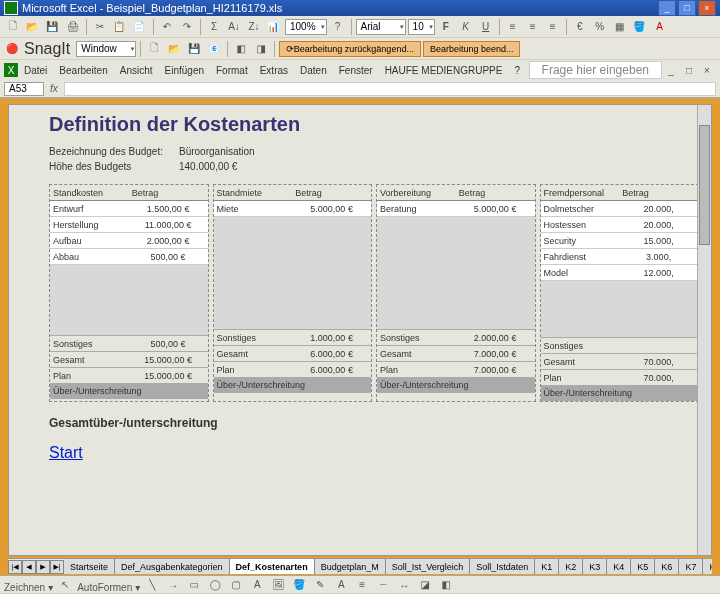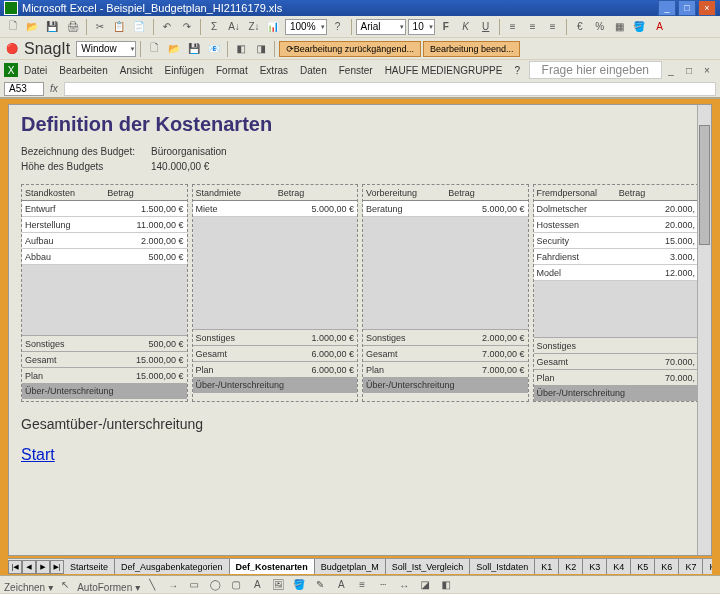--- a/index.html
+++ b/index.html
@@ -17,38 +17,38 @@
 .zoom-box { border: 1px solid #9c9c9c; background: #fff; padding: 0 10px 0 4px; height: 16px; font-size: 10px; display: inline-flex; align-items: center; position: relative; }
 .zoom-box::after { content: '▾'; position: absolute; right: 1px; font-size: 7px; color: #555; }
 .font-box { border: 1px solid #9c9c9c; background: #fff; padding: 0 14px 0 4px; height: 16px; font-size: 10px; display: inline-flex; align-items: center; min-width: 50px; position: relative; }
 .font-box::after { content: '▾'; position: absolute; right: 1px; font-size: 7px; color: #555; }
 .menubar { display: flex; align-items: center; height: 20px; padding: 0 4px; background: #e7e6dc; font-size: 10px; color: #333; }
 .menuitem { padding: 2px 6px; cursor: pointer; }
 .askbox { margin-left: auto; color: #888; font-size: 12px; border: 1px solid #ccc; padding: 1px 12px; background: #fff; min-width: 100px; }
 .formula-row { display: flex; align-items: center; height: 18px; background: #e7e6dc; border-bottom: 1px solid #b0a98e; padding: 0 4px; }
 .cellref { border: 1px solid #9c9c9c; background: #fff; width: 40px; height: 14px; padding: 0 4px; font-size: 10px; display: flex; align-items: center; }
 .fx { margin: 0 6px; font-style: italic; color: #555; }
-.content { position: absolute; left: 8px; right: 8px; top: 104px; bottom: 38px; background: #e7e6dc; border: 1px solid #999; overflow: hidden; }
+.content { position: absolute; left: 8px; right: 8px; top: 104px; bottom: 38px; background: #e7e6dc; border: 1px solid #999; overflow: hidden; padding-left: 28px; }
 .sheet { padding: 8px 12px; color: #333; }
 .sheet-title { font-size: 20px; font-weight: bold; color: #3b3275; margin-bottom: 10px; }
 .summary-row { font-size: 10px; margin-bottom: 4px; }
 .summary-row span.lbl { display: inline-block; width: 130px; }
 .table-zone { display: flex; gap: 4px; margin-top: 12px; }
 .tblock { flex: 1; border: 1px dashed #888; }
 .trow { display: flex; height: 16px; align-items: center; font-size: 9px; }
 .tcell { flex: 1; padding: 0 3px; white-space: nowrap; overflow: hidden; text-overflow: clip; }
-.tcell.r { text-align: right; }
+.tcell.r { text-align: center; }
 .thead { border-bottom: 1px solid #888; font-weight: normal; }
 .thead .tcell { text-align: left; }
 .data-row { background: #fff; border-bottom: 1px solid #ccc; }
 .alt-row { background: #d8d8d8; height: 14px; }
 .footer-row { background: #e7e6dc; border-top: 1px solid #aaa; }
 .shaded { background: #aaa; color: #333; }
 .link { color: #0020cc; text-decoration: underline; margin-top: 14px; display: inline-block; font-size: 16px; cursor: pointer; }
-.gesamt-row { font-size: 14px; margin-top: 14px; }
+.gesamt-row { font-size: 12px; margin-top: 14px; font-weight: bold; }
 .tabbar { position: absolute; left: 8px; right: 8px; bottom: 20px; height: 16px; background: #e7e6dc; display: flex; align-items: center; font-size: 9px; border-top: 1px solid #999; overflow: hidden; }
 .tabnav { display: flex; }
 .tabnav-btn { width: 14px; height: 14px; border: 1px solid #888; background: #ddd; display: flex; align-items: center; justify-content: center; font-size: 7px; cursor: pointer; }
 .sheet-tab { padding: 0 6px; background: #ddd; border: 1px solid #888; border-bottom: none; margin-left: -1px; cursor: pointer; white-space: nowrap; height: 28px; display: flex; align-items: center; }
 .sheet-tab.active { background: #fff; font-weight: bold; }
 .statusbar { position: absolute; left: 0; right: 0; bottom: 0; height: 18px; background: #e7e6dc; border-top: 1px solid #b0a98e; font-size: 10px; padding: 2px 6px; color: #555; display: flex; align-items: center; }
 .draw-row { display:flex; align-items:flex-end; height:18px; font-size:10px; padding:0 4px; gap:3px; background:#e7e6dc; border-bottom:1px solid #d6d0bc;}
 .scrollbar-v { position:absolute; right:0; top:0; bottom:0; width:14px; background:#ddd; border-left:1px solid #aaa;}
 .scrollbar-v .thumb { position:absolute; top:20px; height:120px; left:1px; right:1px; background:#bbb; border:1px solid #888;}
 .snagit-label { font-size:16px; color:#333; margin-right:4px;}

